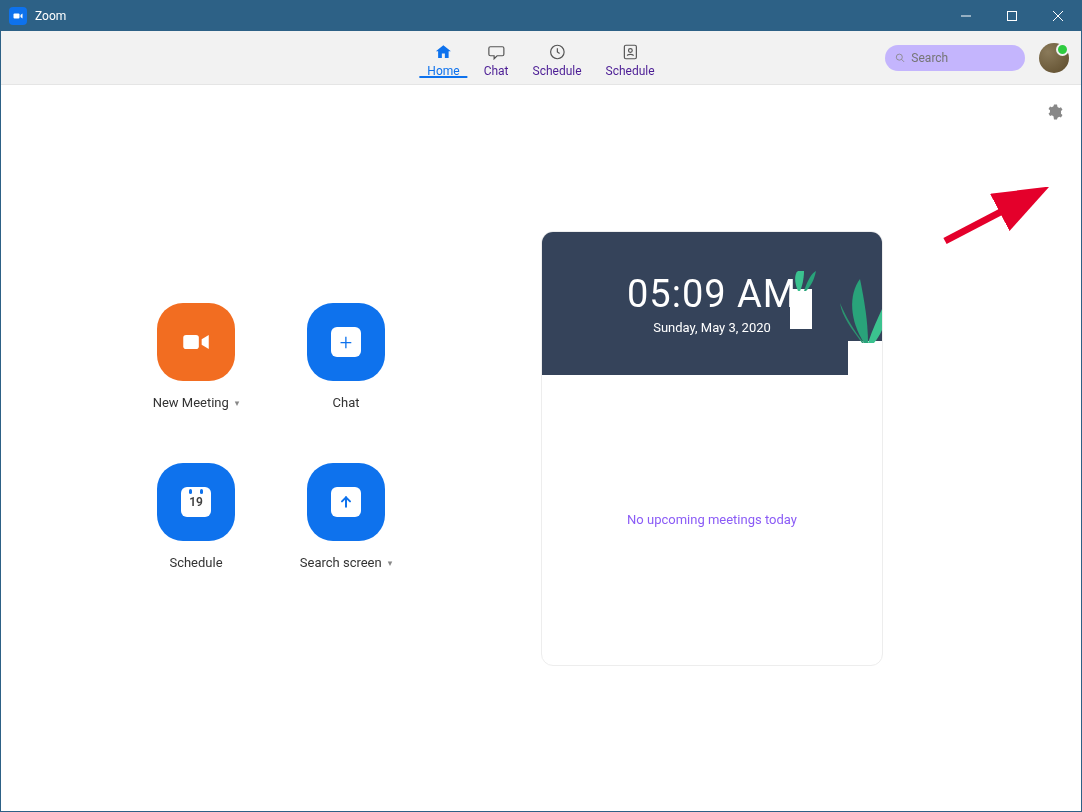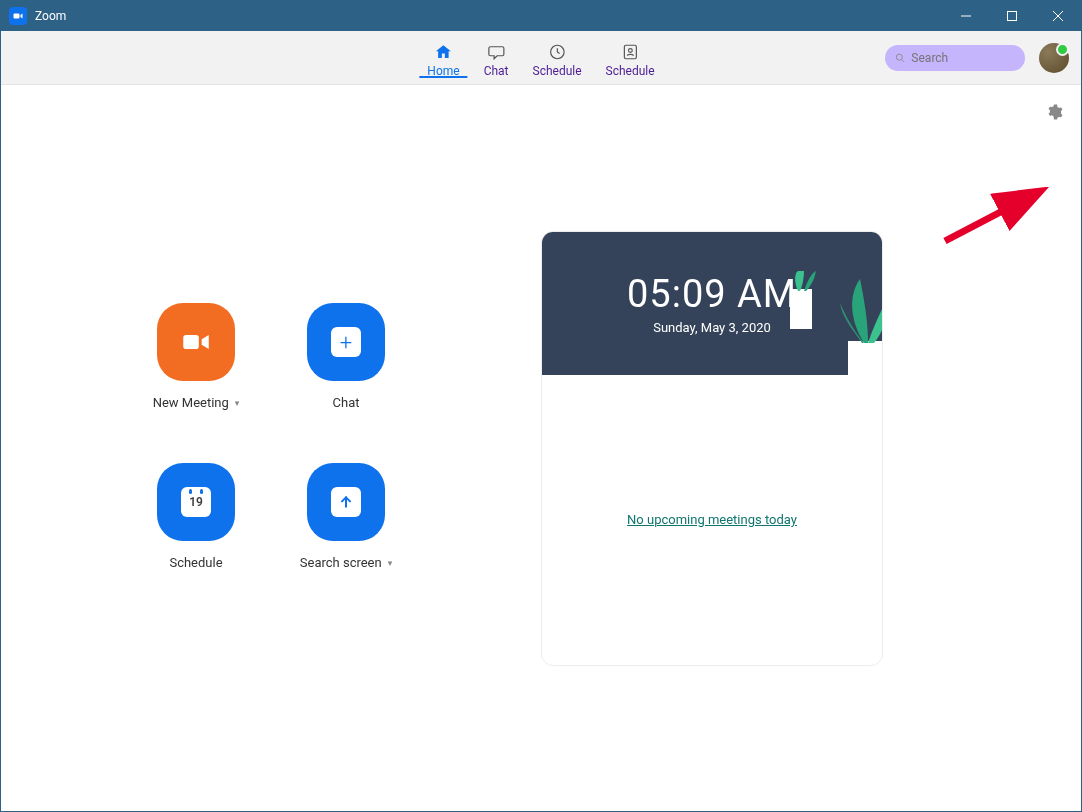--- a/index.html
+++ b/index.html
@@ -47,21 +47,21 @@
   .plus-sign { color: #0e72ed; font-size: 22px; font-weight: 300; }
   .cal-date { color: #404040; font-size: 12px; font-weight: 600; }
 
   .right-panel { flex: 1; display: flex; align-items: center; justify-content: flex-start; }
   .calendar-card { width: 342px; height: 435px; border: 1px solid #ededed; border-radius: 12px; overflow: hidden; display: flex; flex-direction: column; }
   .clock-area { height: 143px; background: #35435a; position: relative; display: flex; flex-direction: column; align-items: center; justify-content: center; color: #fff; overflow: hidden; }
   .clock-time { font-size: 38px; font-weight: 400; letter-spacing: 1px; }
   .clock-date { font-size: 13px; margin-top: 4px; }
   .plant { position: absolute; right: -8px; bottom: -6px; }
   .meetings-area { flex: 1; display: flex; align-items: center; justify-content: center; }
-  .no-meetings { font-size: 13px; color: #0f766e; text-decoration: underline; }
+  .no-meetings { font-size: 13px; color: #8b5cf6; }
 </style>
 </head>
 <body>
 
 <div class="window">
 
   <div class="titlebar">
     <div class="app-icon">
       <svg viewBox="0 0 24 24" fill="#fff">
           <rect x="3" y="7" width="12" height="10" rx="2"></rect>

